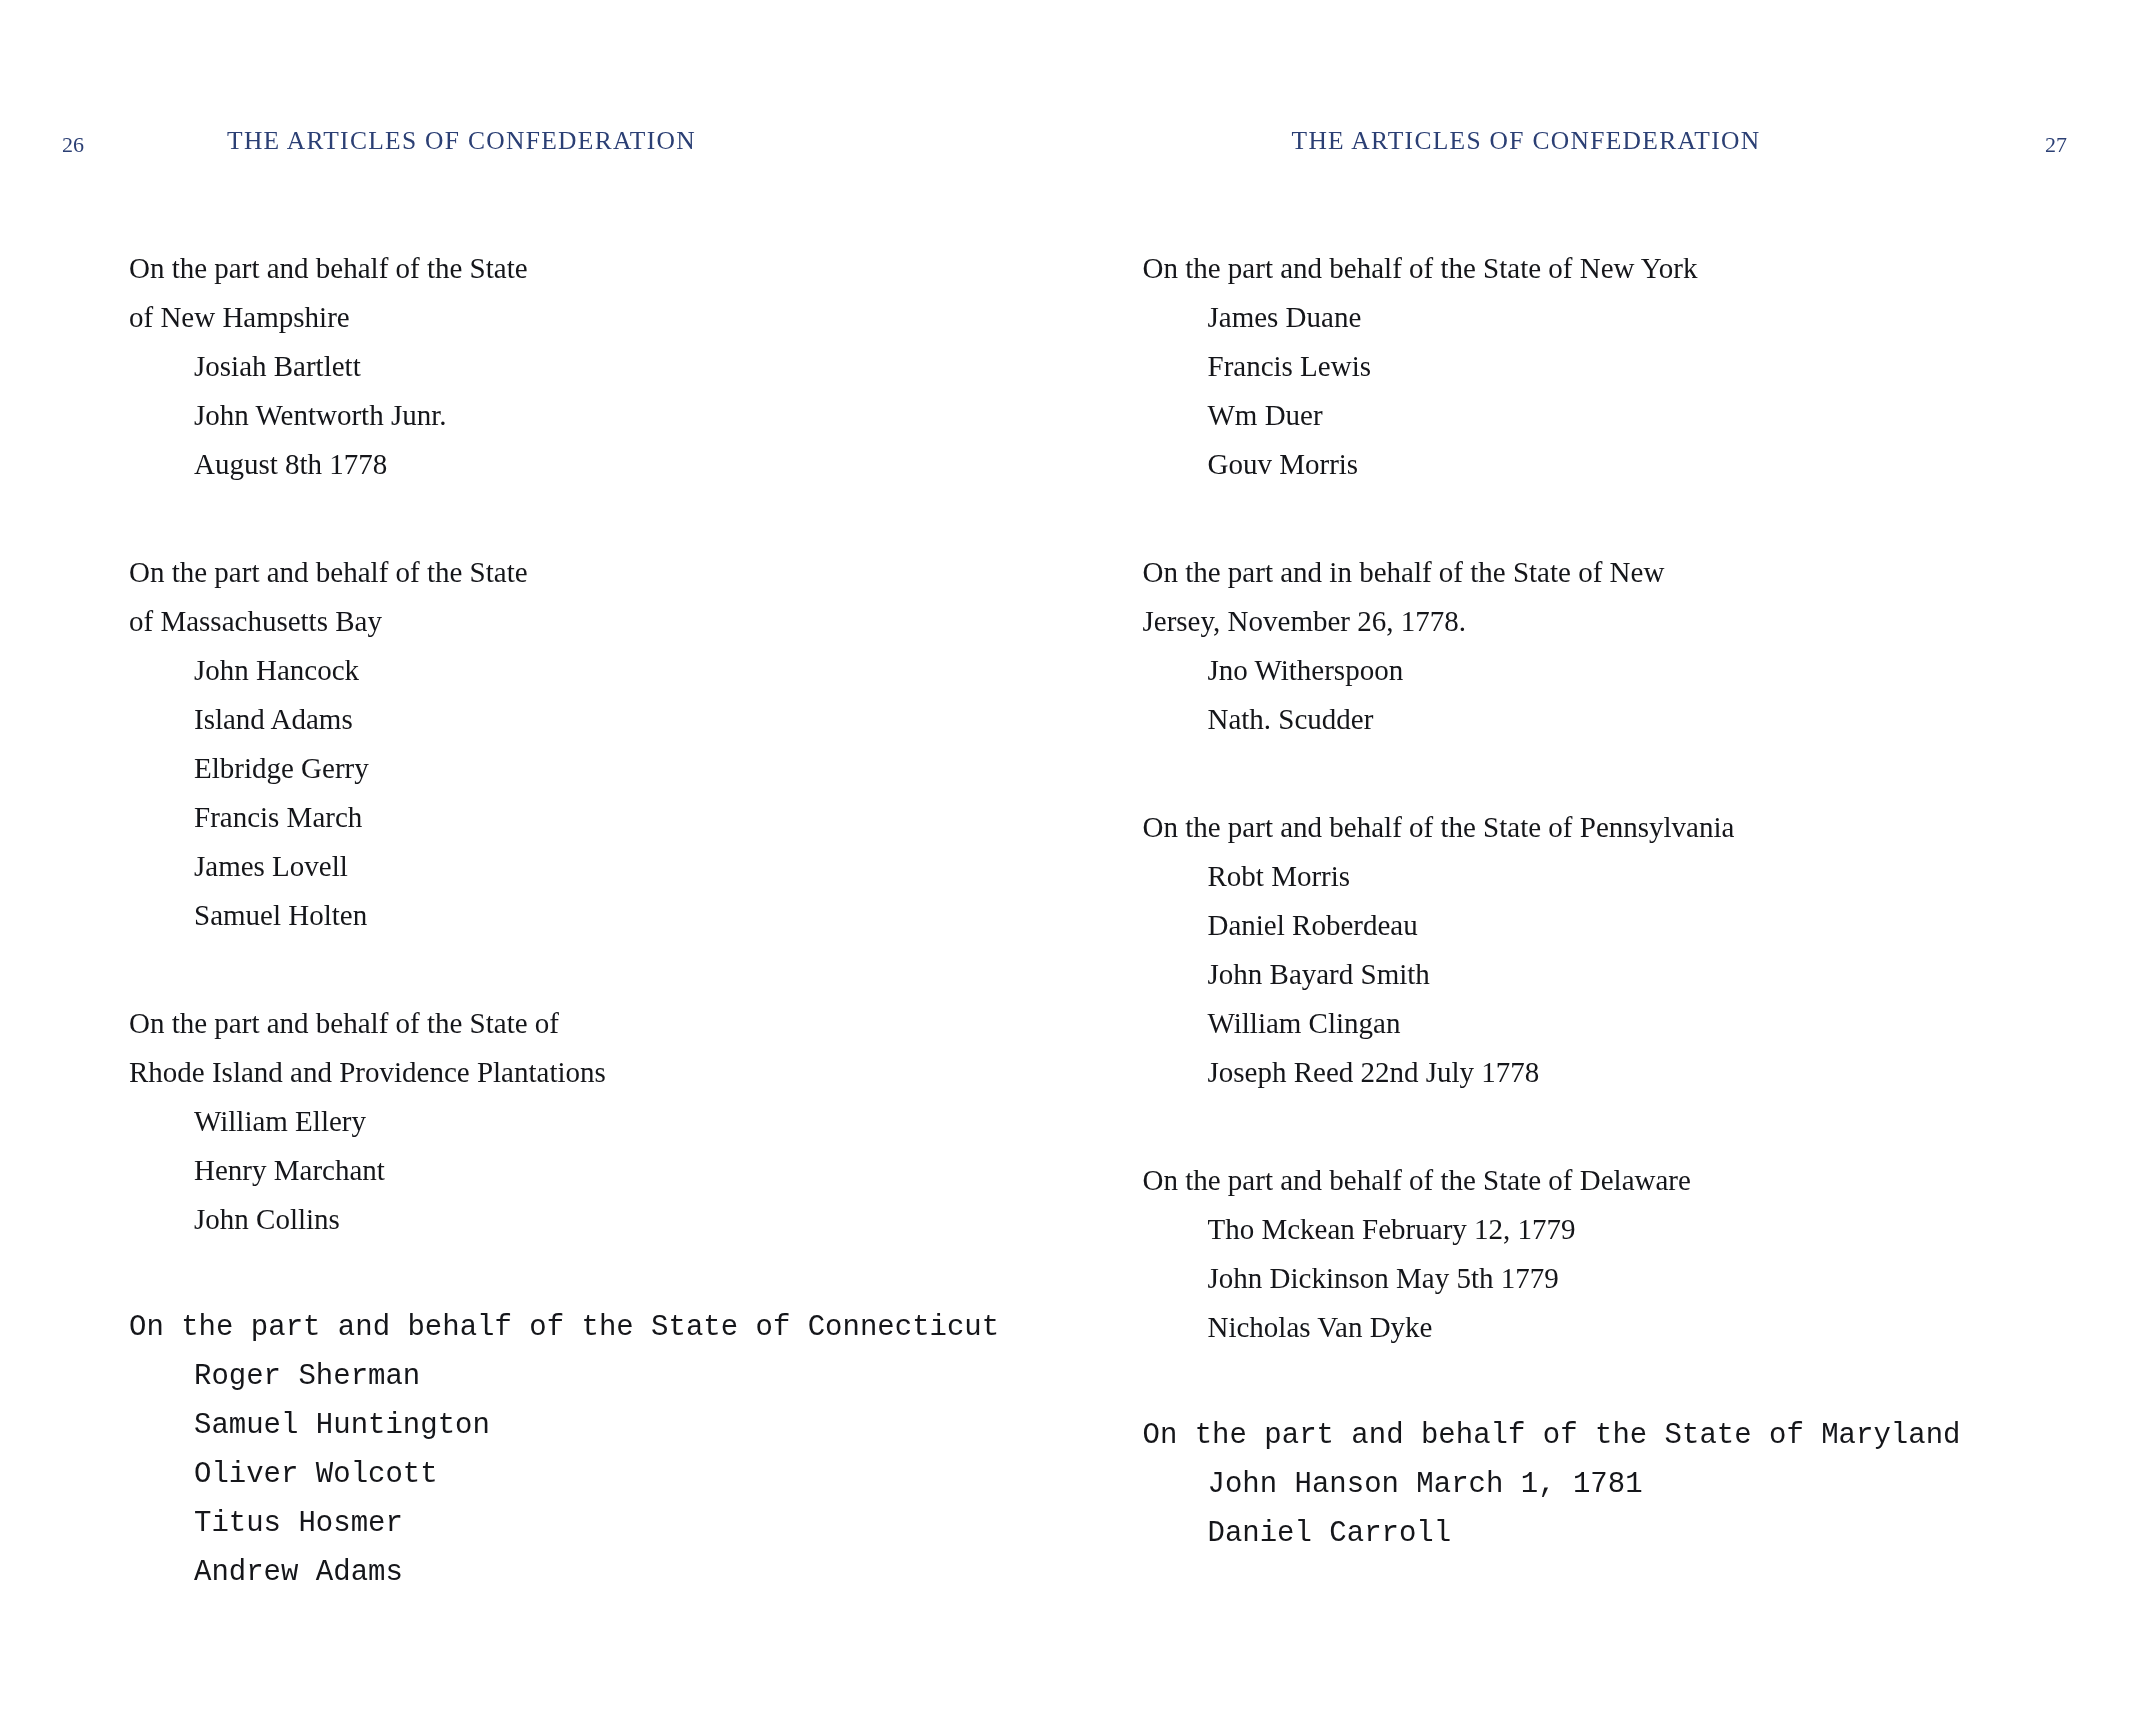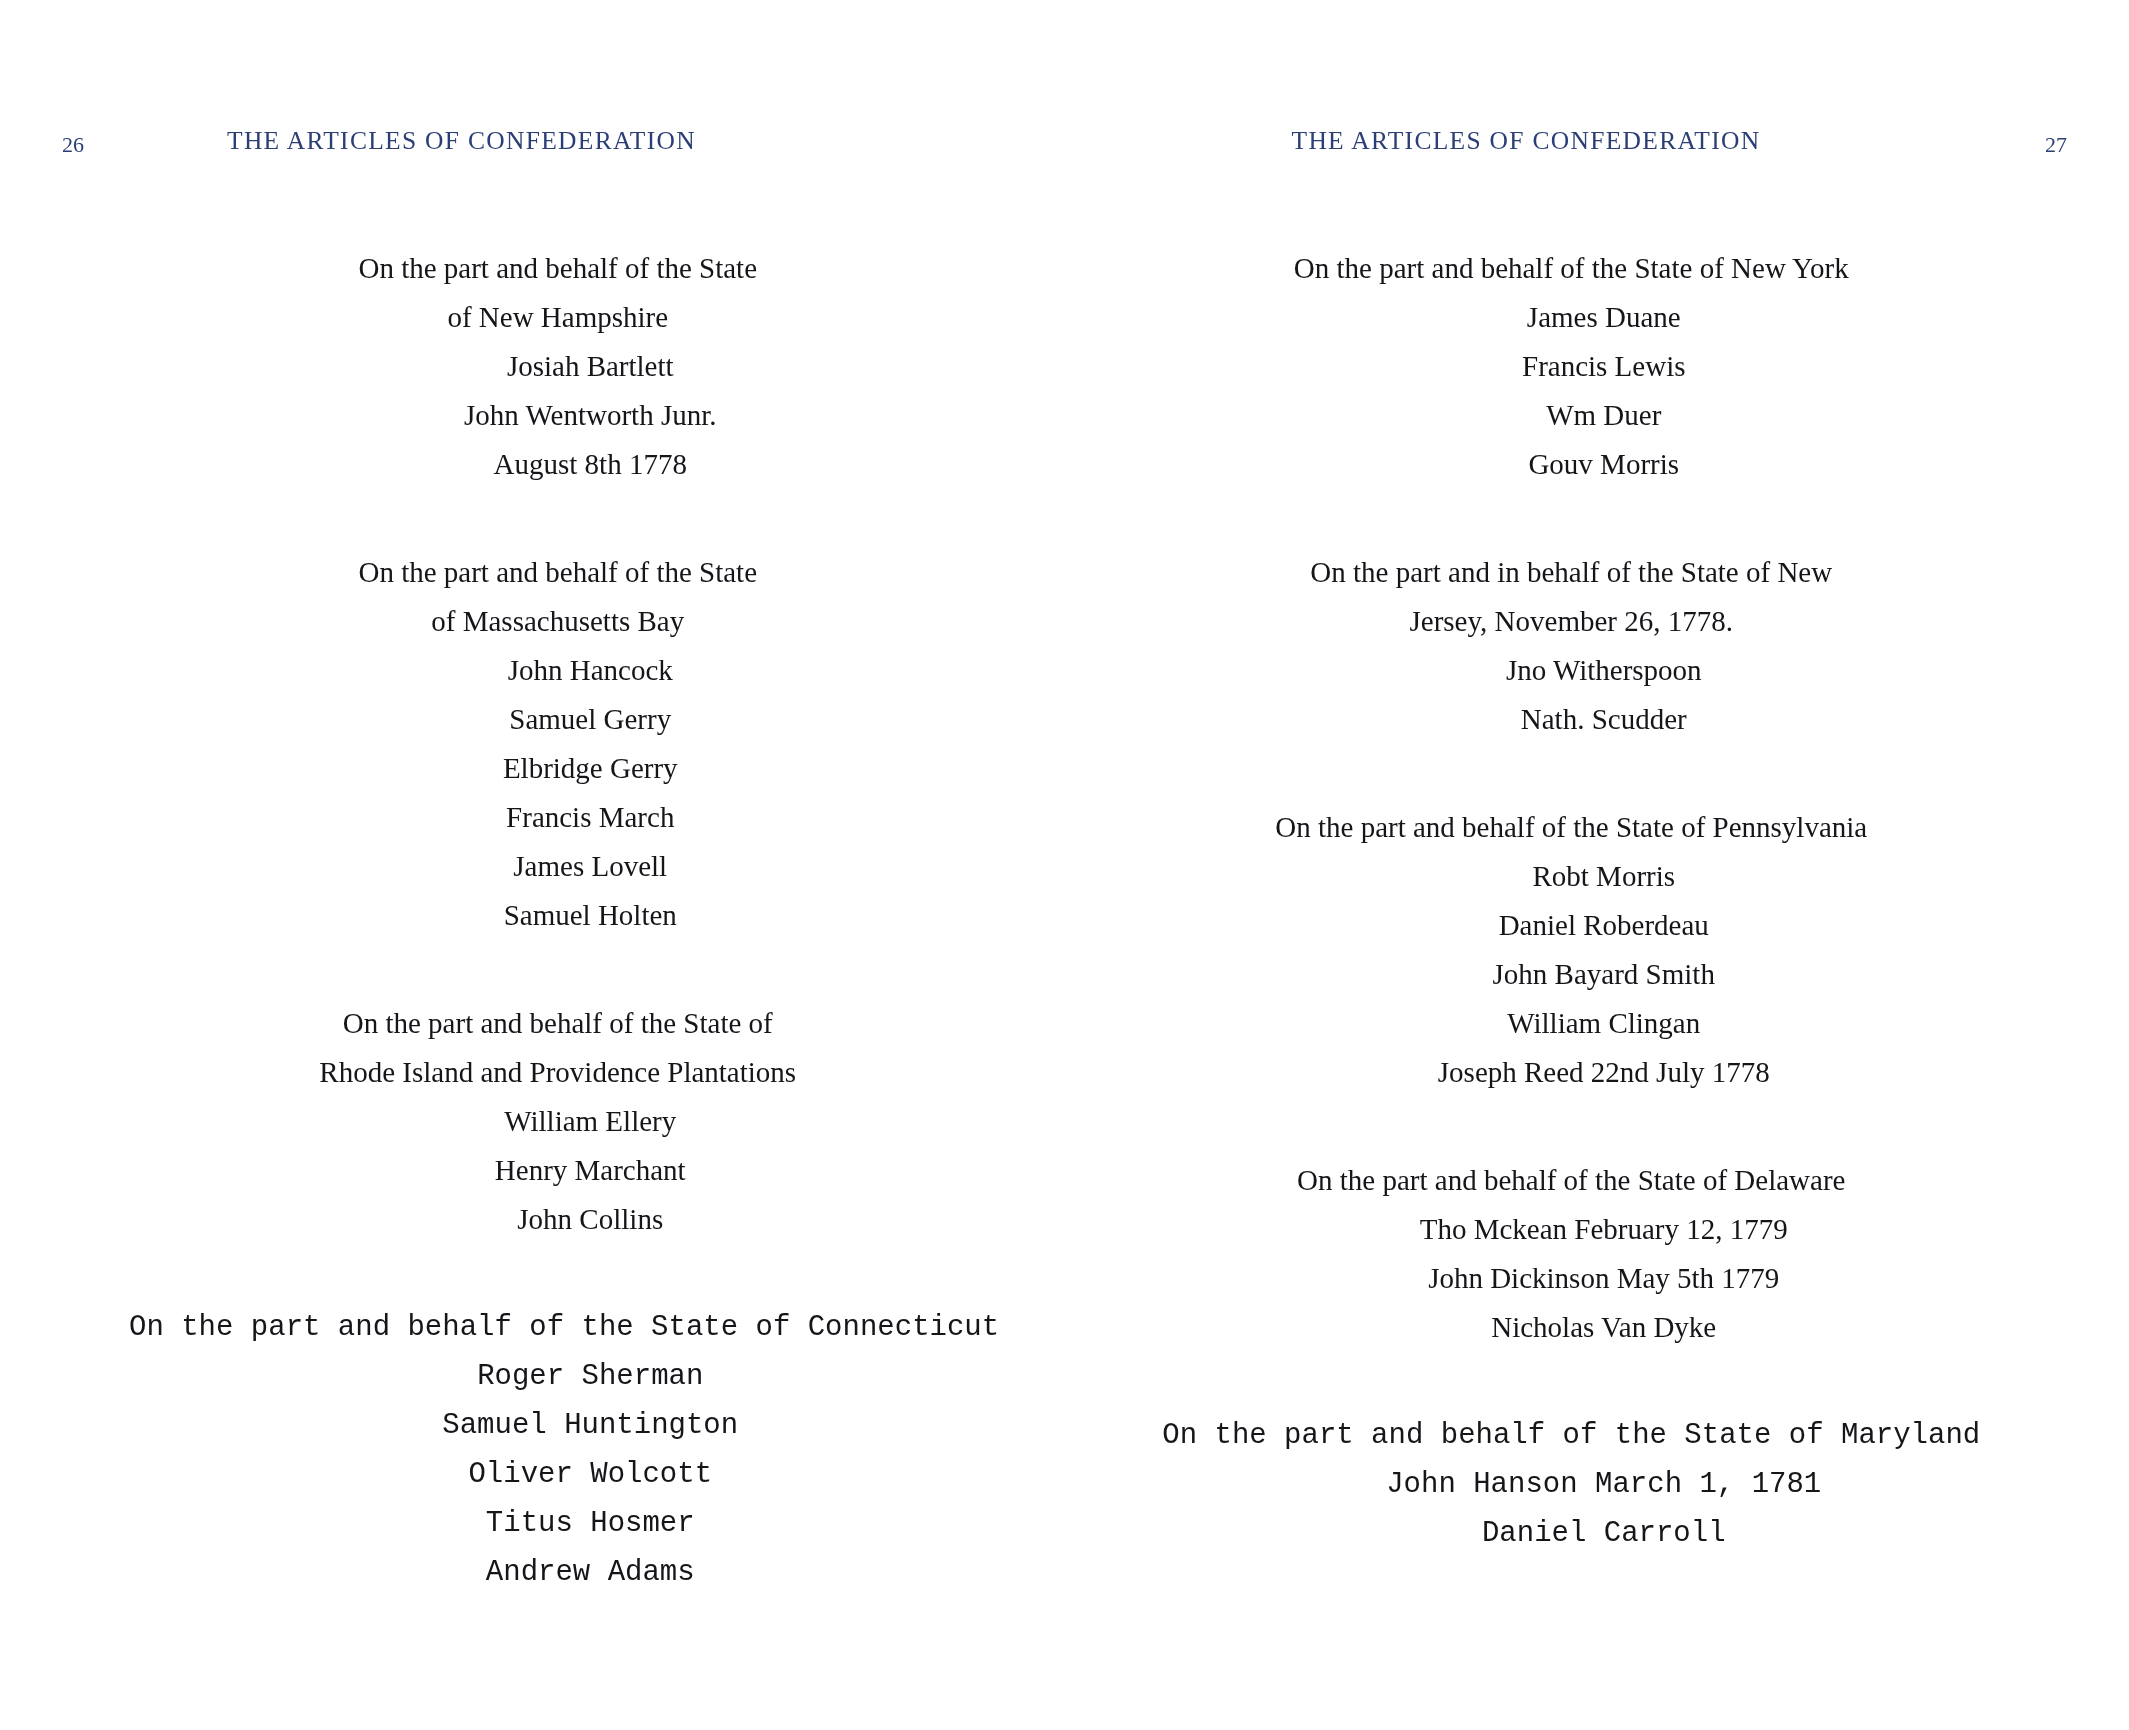--- a/index.html
+++ b/index.html
@@ -57,21 +57,20 @@
     top: 211px;
     left: 0;
     right: 0;
     box-sizing: border-box;
   }
   .page-left .body  { padding: 0 78px 0 129px; }
   .page-right .body { padding: 0 129px 0 78px; }
 
   .block {
     margin-bottom: 59px;
-    text-align: center;
   }
   .block:last-child { margin-bottom: 0; font-family: Liberation Mono, monospace; }
 
   .lead {
     font-size: 29px;
     line-height: 49px;
     white-space: nowrap;
   }
   .name {
     font-size: 29px;
@@ -93,21 +92,21 @@
           <div class="lead">On the part and behalf of the State</div>
           <div class="lead">of New Hampshire</div>
           <div class="name">Josiah Bartlett</div>
           <div class="name">John Wentworth Junr.</div>
           <div class="name">August 8th 1778</div>
         </div>
         <div class="block">
           <div class="lead">On the part and behalf of the State</div>
           <div class="lead">of Massachusetts Bay</div>
           <div class="name">John Hancock</div>
-          <div class="name">Samuel Gerry</div>
+          <div class="name">Island Adams</div>
           <div class="name">Elbridge Gerry</div>
           <div class="name">Francis March</div>
           <div class="name">James Lovell</div>
           <div class="name">Samuel Holten</div>
         </div>
         <div class="block">
           <div class="lead">On the part and behalf of the State of</div>
           <div class="lead">Rhode Island and Providence Plantations</div>
           <div class="name">William Ellery</div>
           <div class="name">Henry Marchant</div>

